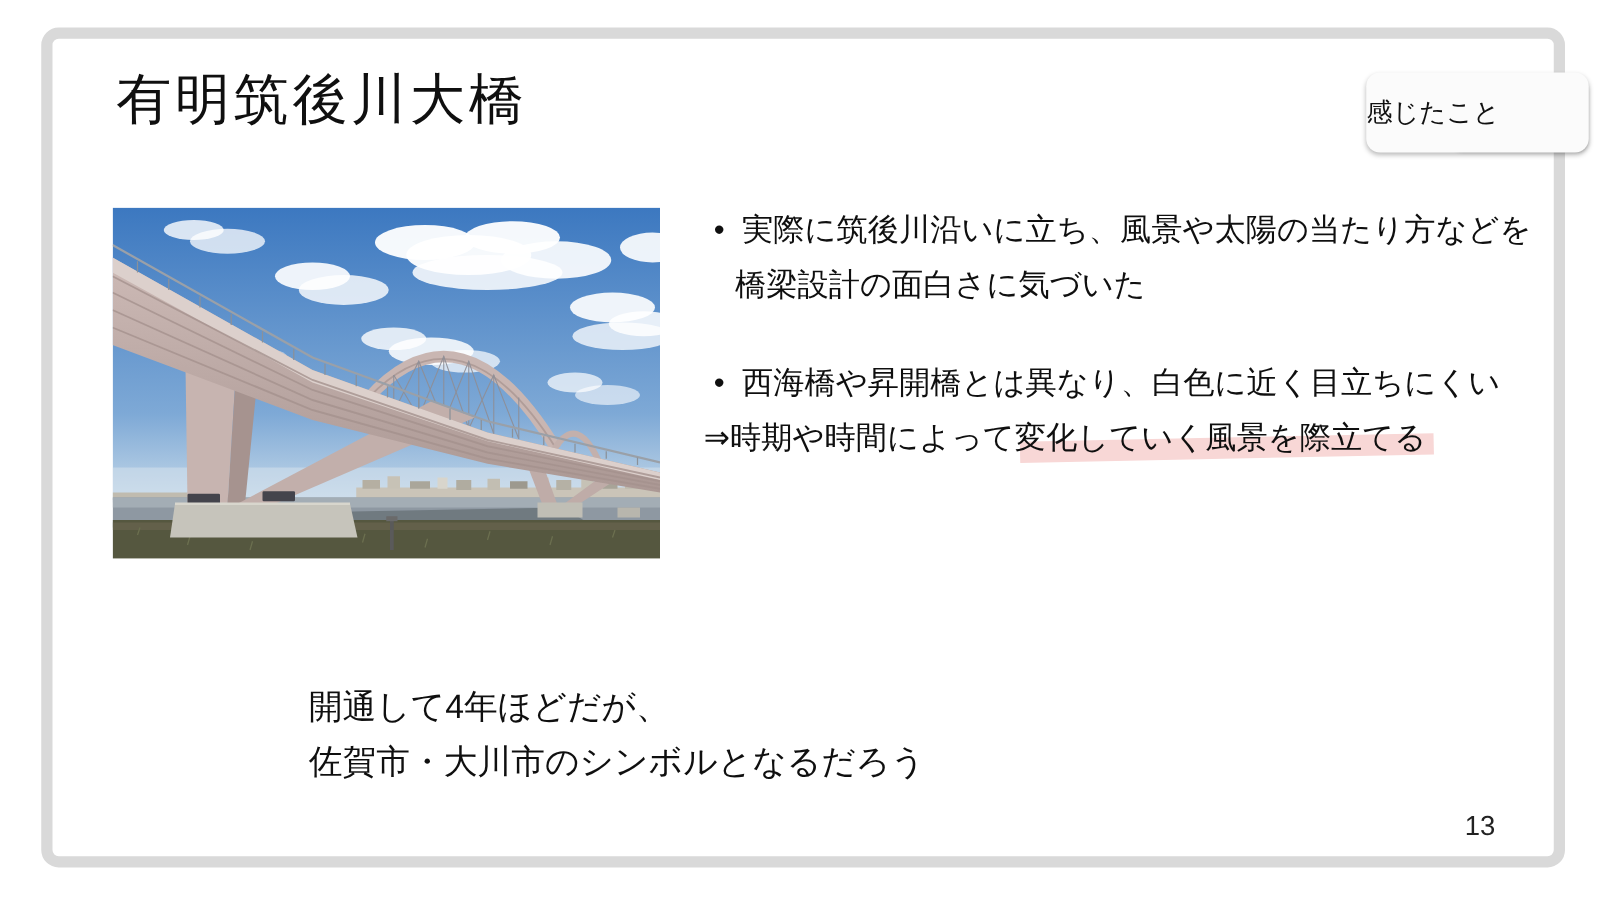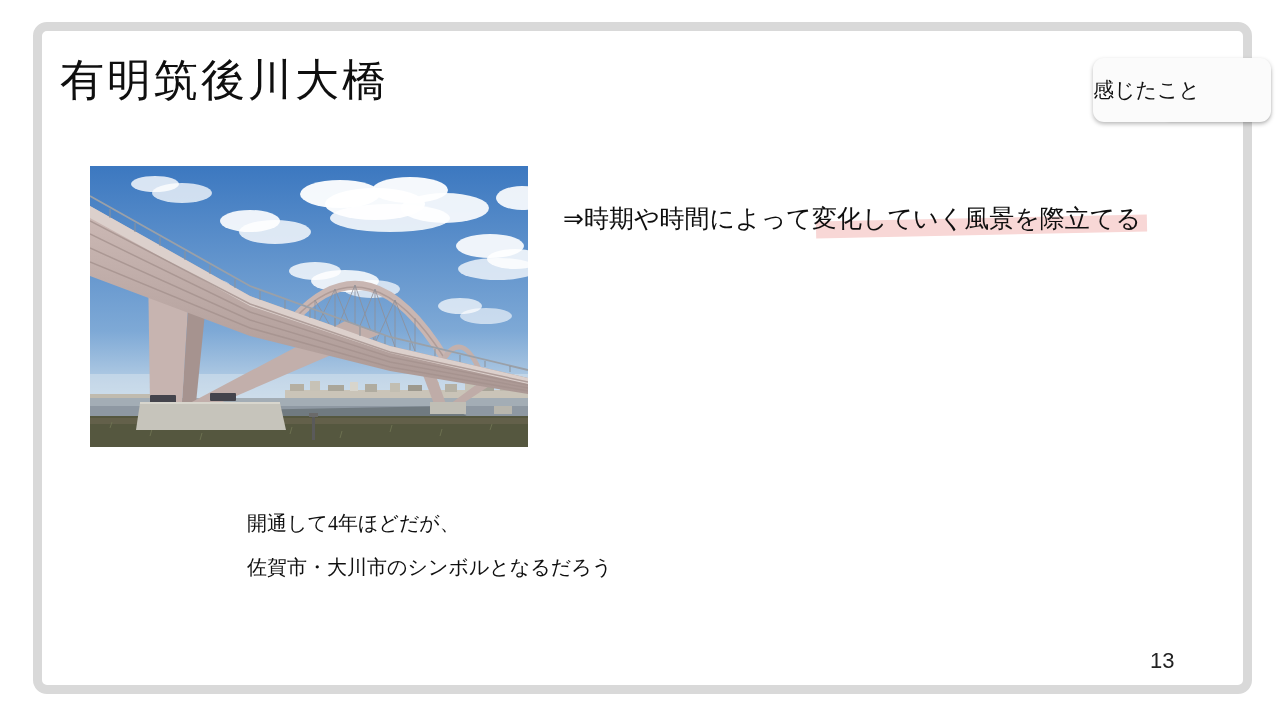--- a/index.html
+++ b/index.html
@@ -9,21 +9,21 @@
     overflow:hidden;
   }
   
   .slide-frame{
     position:absolute;left:33px;top:22px;width:1219px;height:672px;
     box-sizing:border-box;border:9px solid #d9d9d9;border-radius:14px;
     background:#ffffff;z-index:1;
   }
   
   .slide-title{
-    position:absolute;left:60px;top:52px;font-size:44px;line-height:56px;
+    position:absolute;left:93px;top:52px;font-size:44px;line-height:56px;
     letter-spacing:3px;color:#0f0f0f;white-space:pre;z-index:2;
   }
   
   .tag-yellow{
     position:absolute;left:1160px;top:62px;width:108px;height:57px;
     background:#FFC20E;border-radius:9px;z-index:2;
     box-shadow:2px 2px 3px rgba(0,0,0,0.25);
   }
   .tag-white{
     position:absolute;left:1093px;top:58px;width:178px;height:64px;
@@ -46,28 +46,28 @@
   .right-col .line{height:44px;line-height:44px;white-space:pre;}
   .right-col .line.bullet{padding-left:8px;}
   .right-col .spacer{height:34px;}
   .hl{position:relative;z-index:0;}
   .hl::after{
     content:"";position:absolute;left:4px;right:-6px;bottom:-3px;height:17px;
     background:#F8D7D6;transform:rotate(-1.2deg);z-index:-1;
   }
   
   .bottom-text{
-    position:absolute;left:247px;top:501px;width:860px;z-index:2;
-    font-size:20px;color:#0f0f0f;font-family:Liberation Serif, serif;
+    position:absolute;left:247px;top:543px;width:860px;z-index:2;
+    font-size:27px;color:#0f0f0f;
   }
   .bottom-text .line{height:44px;line-height:44px;white-space:pre;}
   
   .page-number{
     position:absolute;left:1150px;top:648px;width:68px;z-index:2;
-    font-size:22px;text-align:left;color:#222;
+    font-size:22px;text-align:center;color:#222;
   }
 </style>
 </head>
 <body>
 
 <div class="slide-frame"></div>
 
 <div class="slide-title">有明筑後川大橋</div>
 
 <div class="tag-yellow"></div>
@@ -217,21 +217,24 @@
     </g>
 
     <g>
       <rect x="222" y="248" width="3" height="26" fill="#5a5a5a"></rect>
       <rect x="219" y="247" width="9" height="4" fill="#6a6a6a"></rect>
     </g>
   </svg>
 </div>
 
 <div class="right-col">
+  <div class="line bullet">•  実際に筑後川沿いに立ち、風景や太陽の当たり方などを</div>
+  <div class="line">　橋梁設計の面白さに気づいた</div>
   <div class="spacer"></div>
+  <div class="line bullet">•  西海橋や昇開橋とは異なり、白色に近く目立ちにくい</div>
   <div class="line"><span>⇒時期や時間によって</span><span class="hl">変化していく風景を際立てる</span></div>
 </div>
 
 <div class="bottom-text">
   <div class="line">開通して4年ほどだが、</div>
   <div class="line">佐賀市・大川市のシンボルとなるだろう</div>
 </div>
 
 <div class="page-number">13</div>
 

